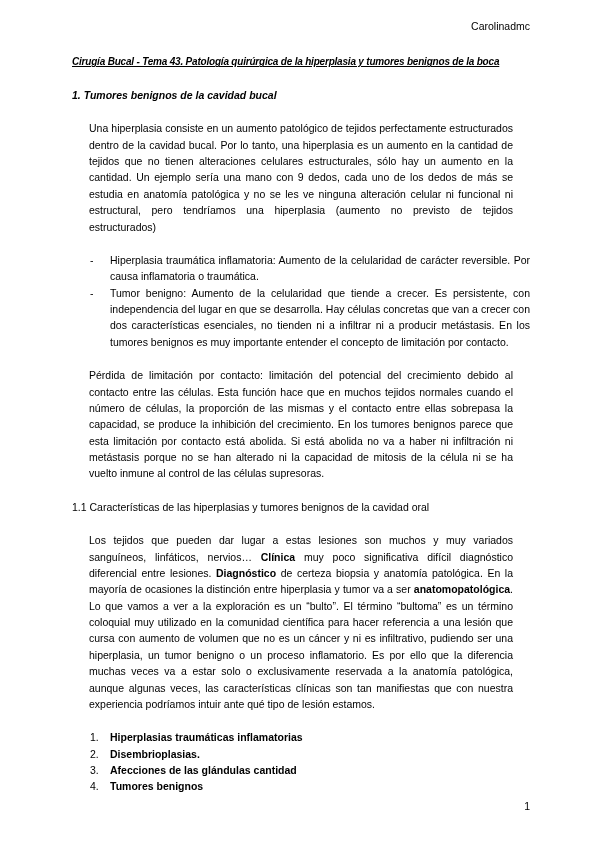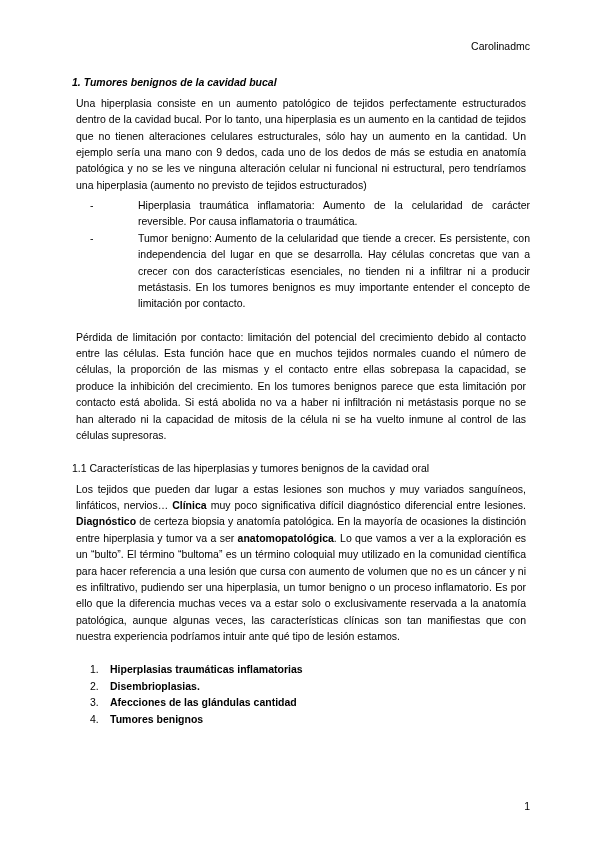--- a/index.html
+++ b/index.html
@@ -11,21 +11,21 @@
     position: relative;
     width: 600px;
     height: 848px;
     box-sizing: border-box;
     overflow: hidden;
     background: #ffffff;
     color: #000000;
     font-family: "Liberation Sans", "DejaVu Sans", sans-serif;
     font-size: 10.5px;
     line-height: 1.56;
-    padding: 38px 70px 0 72px;
+    padding: 18px 70px 0 72px;
   }
   .author {
     text-align: right;
     margin: 0 0 20px 0;
   }
   .doc-title {
     font-weight: 700;
     font-style: italic;
     text-decoration: underline;
     white-space: nowrap;
@@ -36,21 +36,21 @@
   .h-italic {
     font-weight: 700;
     font-style: italic;
     margin: 16px 0 2px 0;
   }
   .h-bold {
     font-weight: 400;
     margin: 0 0 2px 0;
   }
   .body-p {
-    margin: 4px;
+    margin: 17px;
     text-align: justify;
   }
   .gap-after {
     margin-bottom: 17px;
   }
   .dash-list, .num-list {
     list-style: none;
     margin: 0;
     padding: 0;
   }
@@ -60,21 +60,20 @@
   .dash-item, .num-item {
     display: flex;
     padding-left: 18px;
   }
   .marker {
     flex: 0 0 20px;
   }
   .item-text {
     flex: 1;
     text-align: justify;
-    margin-left: 28px;
   }
   .item-text-plain {
     flex: 1;
     font-weight: bold;
   }
   .num-list {
     margin-top: 2px;
   }
   .page-number {
     position: absolute;
@@ -82,20 +81,21 @@
     bottom: 34px;
   }
 </style>
 </head>
 <body>
 
 <div class="page">
 
   <div class="author">Carolinadmc</div>
 
+  <div class="doc-title">Cirugía Bucal - Tema 43. Patología quirúrgica de la hiperplasia y tumores benignos de la boca</div>
 
   <div class="h-italic">1. Tumores benignos de la cavidad bucal</div>
 
   <p class="body-p">Una hiperplasia consiste en un aumento patológico de tejidos perfectamente estructurados dentro de la cavidad bucal. Por lo tanto, una hiperplasia es un aumento en la cantidad de tejidos que no tienen alteraciones celulares estructurales, sólo hay un aumento en la cantidad. Un ejemplo sería una mano con 9 dedos, cada uno de los dedos de más se estudia en anatomía patológica y no se les ve ninguna alteración celular ni funcional ni estructural, pero tendríamos una hiperplasia (aumento no previsto de tejidos estructurados)</p>
 
   <ul class="dash-list">
     <li class="dash-item">
       <span class="marker">-</span>
       <span class="item-text">Hiperplasia traumática inflamatoria: Aumento de la celularidad de carácter reversible. Por causa inflamatoria o traumática.</span>
     </li>

